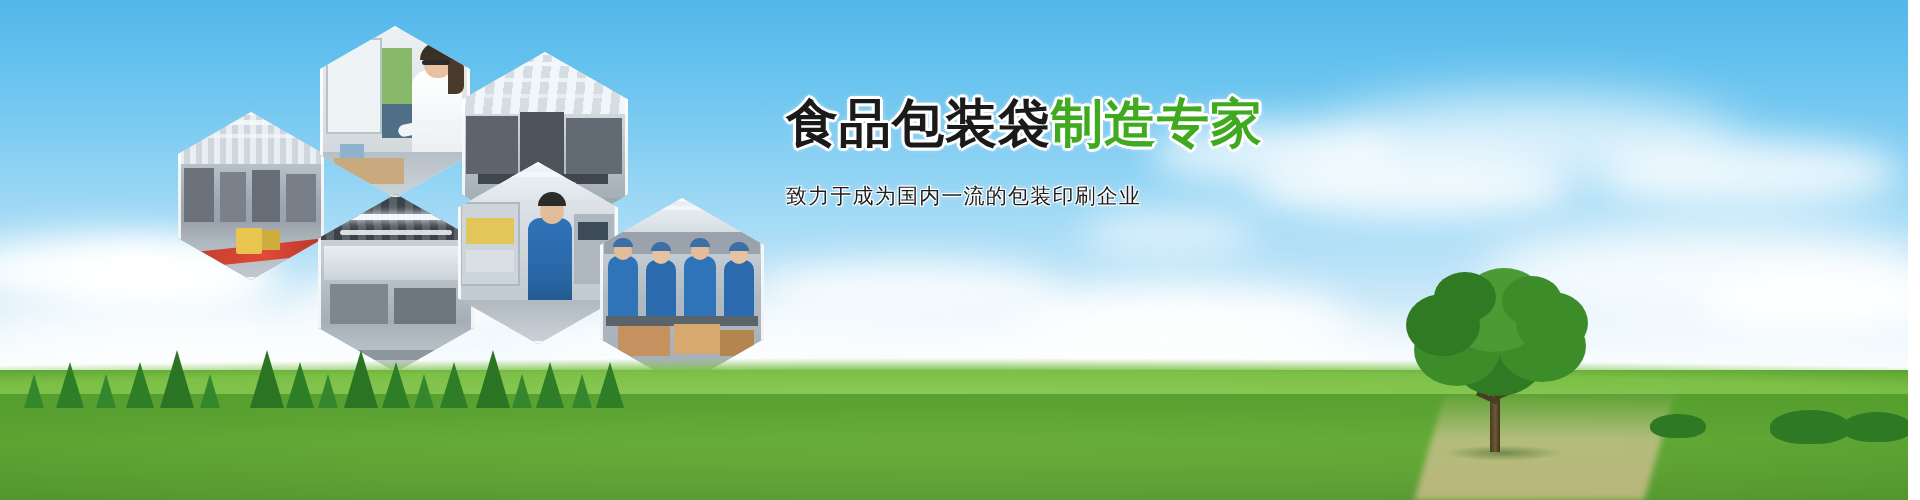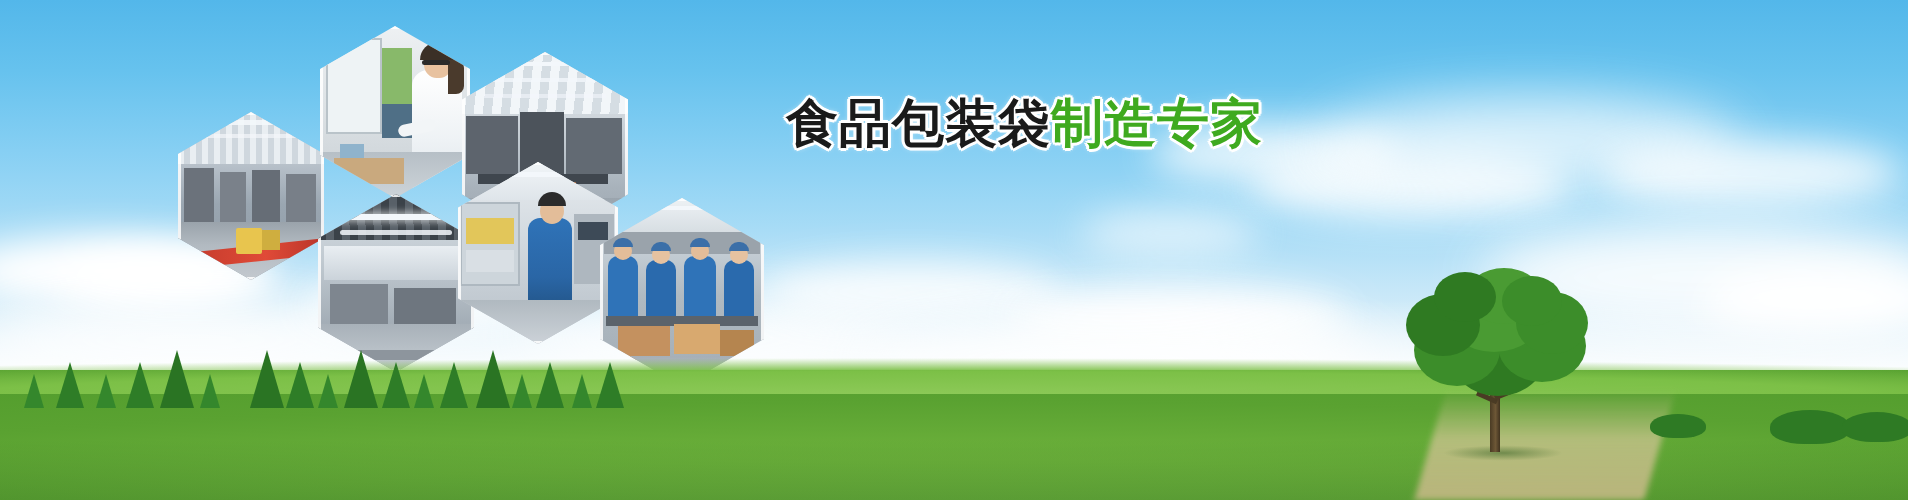--- a/index.html
+++ b/index.html
@@ -278,20 +278,21 @@
       </div>
       <div class="ring"></div>
     </div>
   </div>
 
   <div class="textblock">
     <div class="headline">
       <span class="dark">食品包装袋</span><span class="green">制造专家</span>
     </div>
     <div class="sublist">
+      <div class="subline">致力于成为国内一流的包装印刷企业</div>
     </div>
   </div>
 
   <div class="field"></div>
   <div class="field-shade"></div>
   <div class="path"></div>
 
   <div>
     <div class="conifer t" style="left:250px;"></div>
     <div class="conifer" style="left:286px;"></div>

